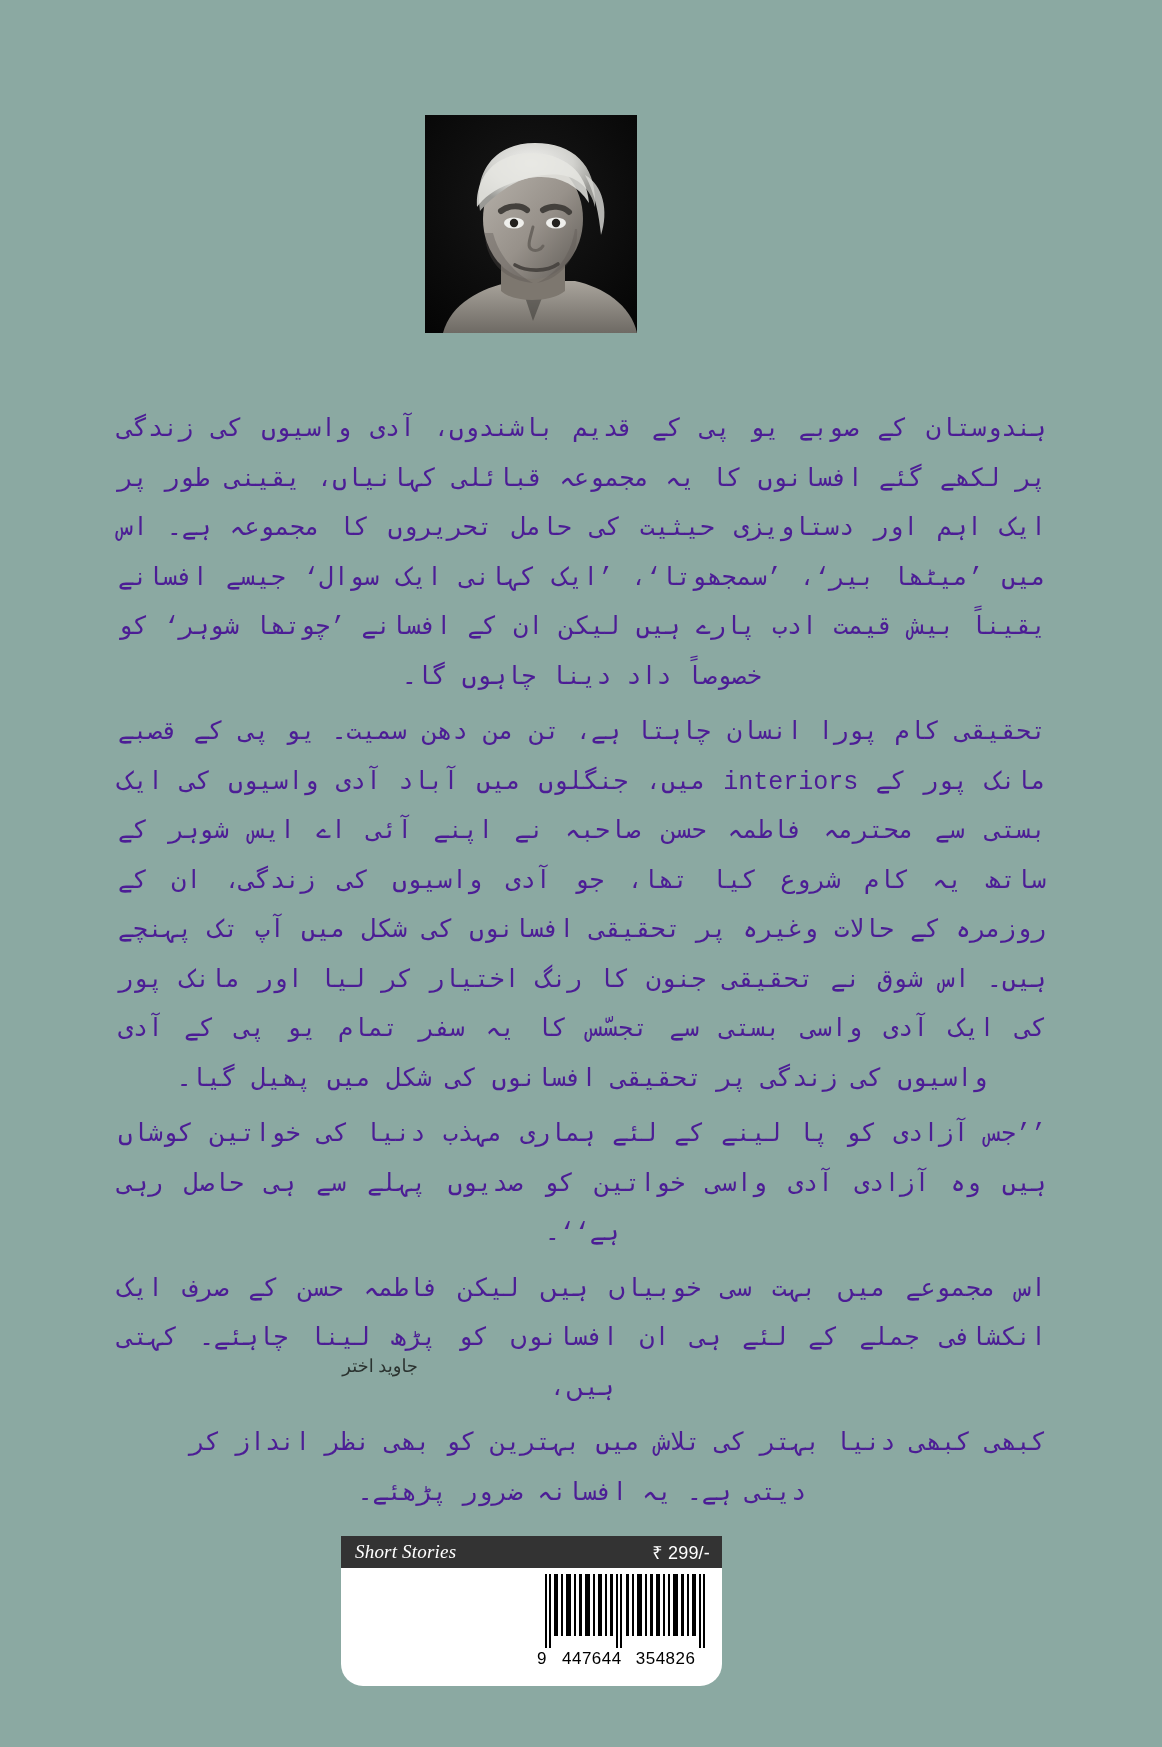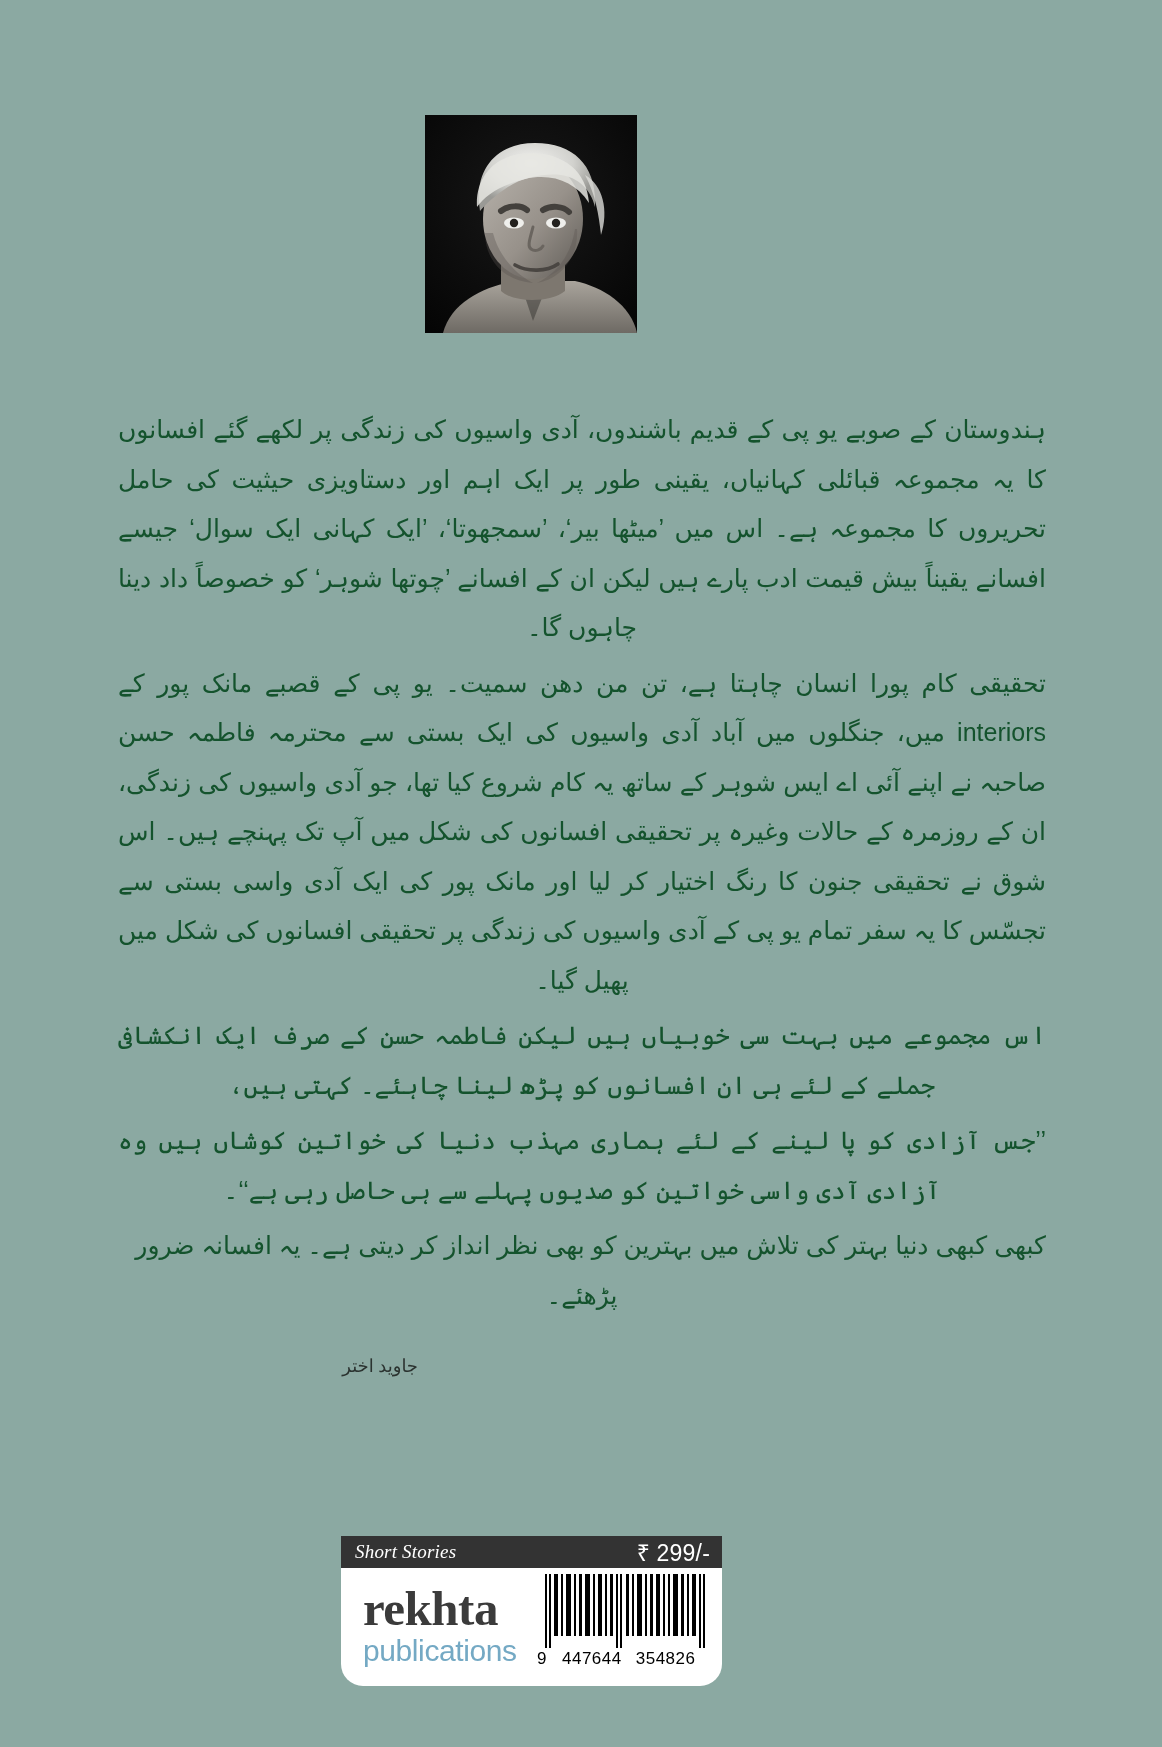--- a/index.html
+++ b/index.html
@@ -28,22 +28,22 @@
   #author-photo svg { display: block; }
 
   
   #blurb {
     position: absolute;
     left: 118px;
     top: 405px;
     width: 928px;
     direction: rtl;
     text-align: justify;
-    color: #14532d;
-    font-family: Liberation Sans, sans-serif;
+    color: #4c1d95;
+    font-family: Liberation Mono, monospace;
   }
   .para {
     font-size: 25px;
     line-height: 1.98;
     margin: 0 0 6px 0;
     text-align: justify;
     text-align-last: center;
     direction: rtl;
     unicode-bidi: isolate;
   }
@@ -85,21 +85,21 @@
   #genre-label {
     color: #ffffff;
     font-family: "Liberation Serif", serif;
     font-style: italic;
     font-size: 19px;
     letter-spacing: .2px;
   }
   #price-label {
     color: #ffffff;
     font-family: "Liberation Sans", sans-serif;
-    font-size: 23px;
+    font-size: 18px;
     letter-spacing: .2px;
   }
   #white-card {
     position: absolute;
     left: 0; top: 32px;
     width: 381px;
     height: 118px;
     background: #ffffff;
     border-bottom-left-radius: 22px;
     border-bottom-right-radius: 22px;
@@ -197,40 +197,36 @@
     <path d="M90 150 C102 157 122 157 133 149" stroke="#4a4642" stroke-width="3.6" fill="none" stroke-linecap="round"></path>
 
     <path d="M60 118 C60 146 80 166 108 168 C92 160 74 142 68 118 Z" fill="#55514c" opacity="0.35"></path>
     <path d="M152 114 C154 142 136 164 112 168 C132 158 146 140 150 114 Z" fill="#55514c" opacity="0.3"></path>
   </svg>
 </div>
 
 <div id="blurb">
   <p class="para">ہندوستان کے صوبے یو پی کے قدیم باشندوں، آدی واسیوں کی زندگی پر لکھے گئے افسانوں کا یہ مجموعہ قبائلی کہانیاں، یقینی طور پر ایک اہم اور دستاویزی حیثیت کی حامل تحریروں کا مجموعہ ہے۔ اس میں ’میٹھا بیر‘، ’سمجھوتا‘، ’ایک کہانی ایک سوال‘ جیسے افسانے یقیناً بیش قیمت ادب پارے ہیں لیکن ان کے افسانے ’چوتھا شوہر‘ کو خصوصاً داد دینا چاہوں گا۔</p>
   <p class="para">تحقیقی کام پورا انسان چاہتا ہے، تن من دھن سمیت۔ یو پی کے قصبے مانک پور کے interiors میں، جنگلوں میں آباد آدی واسیوں کی ایک بستی سے محترمہ فاطمہ حسن صاحبہ نے اپنے آئی اے ایس شوہر کے ساتھ یہ کام شروع کیا تھا، جو آدی واسیوں کی زندگی، ان کے روزمرہ کے حالات وغیرہ پر تحقیقی افسانوں کی شکل میں آپ تک پہنچے ہیں۔ اس شوق نے تحقیقی جنون کا رنگ اختیار کر لیا اور مانک پور کی ایک آدی واسی بستی سے تجسّس کا یہ سفر تمام یو پی کے آدی واسیوں کی زندگی پر تحقیقی افسانوں کی شکل میں پھیل گیا۔</p>
+  <p class="para quote">’’جس آزادی کو پا لینے کے لئے ہماری مہذب دنیا کی خواتین کوشاں ہیں وہ آزادی آدی واسی خواتین کو صدیوں پہلے سے ہی حاصل رہی ہے‘‘۔</p>
   <p class="para">اس مجموعے میں بہت سی خوبیاں ہیں لیکن فاطمہ حسن کے صرف ایک انکشافی جملے کے لئے ہی ان افسانوں کو پڑھ لینا چاہئے۔ کہتی ہیں،</p>
-  <p class="para quote">’’جس آزادی کو پا لینے کے لئے ہماری مہذب دنیا کی خواتین کوشاں ہیں وہ آزادی آدی واسی خواتین کو صدیوں پہلے سے ہی حاصل رہی ہے‘‘۔</p>
   <p class="para short">کبھی کبھی دنیا بہتر کی تلاش میں بہترین کو بھی نظر انداز کر دیتی ہے۔ یہ افسانہ ضرور پڑھئے۔</p>
 </div>
 
 <div id="signature">جاوید اختر</div>
 
 <div id="bottom-panel">
 
   <div id="genre-bar">
     <span id="genre-label">Short Stories</span>
     <span id="price-label">₹ 299/-</span>
   </div>
 
   <div id="white-card">
 
-    <div id="logo-block">
-      <div id="logo-rekhta">rekhta</div>
-      <div id="logo-publications">publications</div>
-    </div>
 
     <div id="barcode-block">
       <svg id="barcode-bars" width="172" height="74" viewBox="0 0 172 74" xmlns="http://www.w3.org/2000/svg">
         <rect x="0" y="0" width="172" height="74" fill="#ffffff"></rect>
         <g fill="#000000">
           <rect x="8" y="0" width="2" height="74"></rect>
           <rect x="12" y="0" width="2" height="74"></rect>
           <rect x="17" y="0" width="4" height="62"></rect>
           <rect x="24" y="0" width="2" height="62"></rect>
           <rect x="29" y="0" width="5" height="62"></rect>

